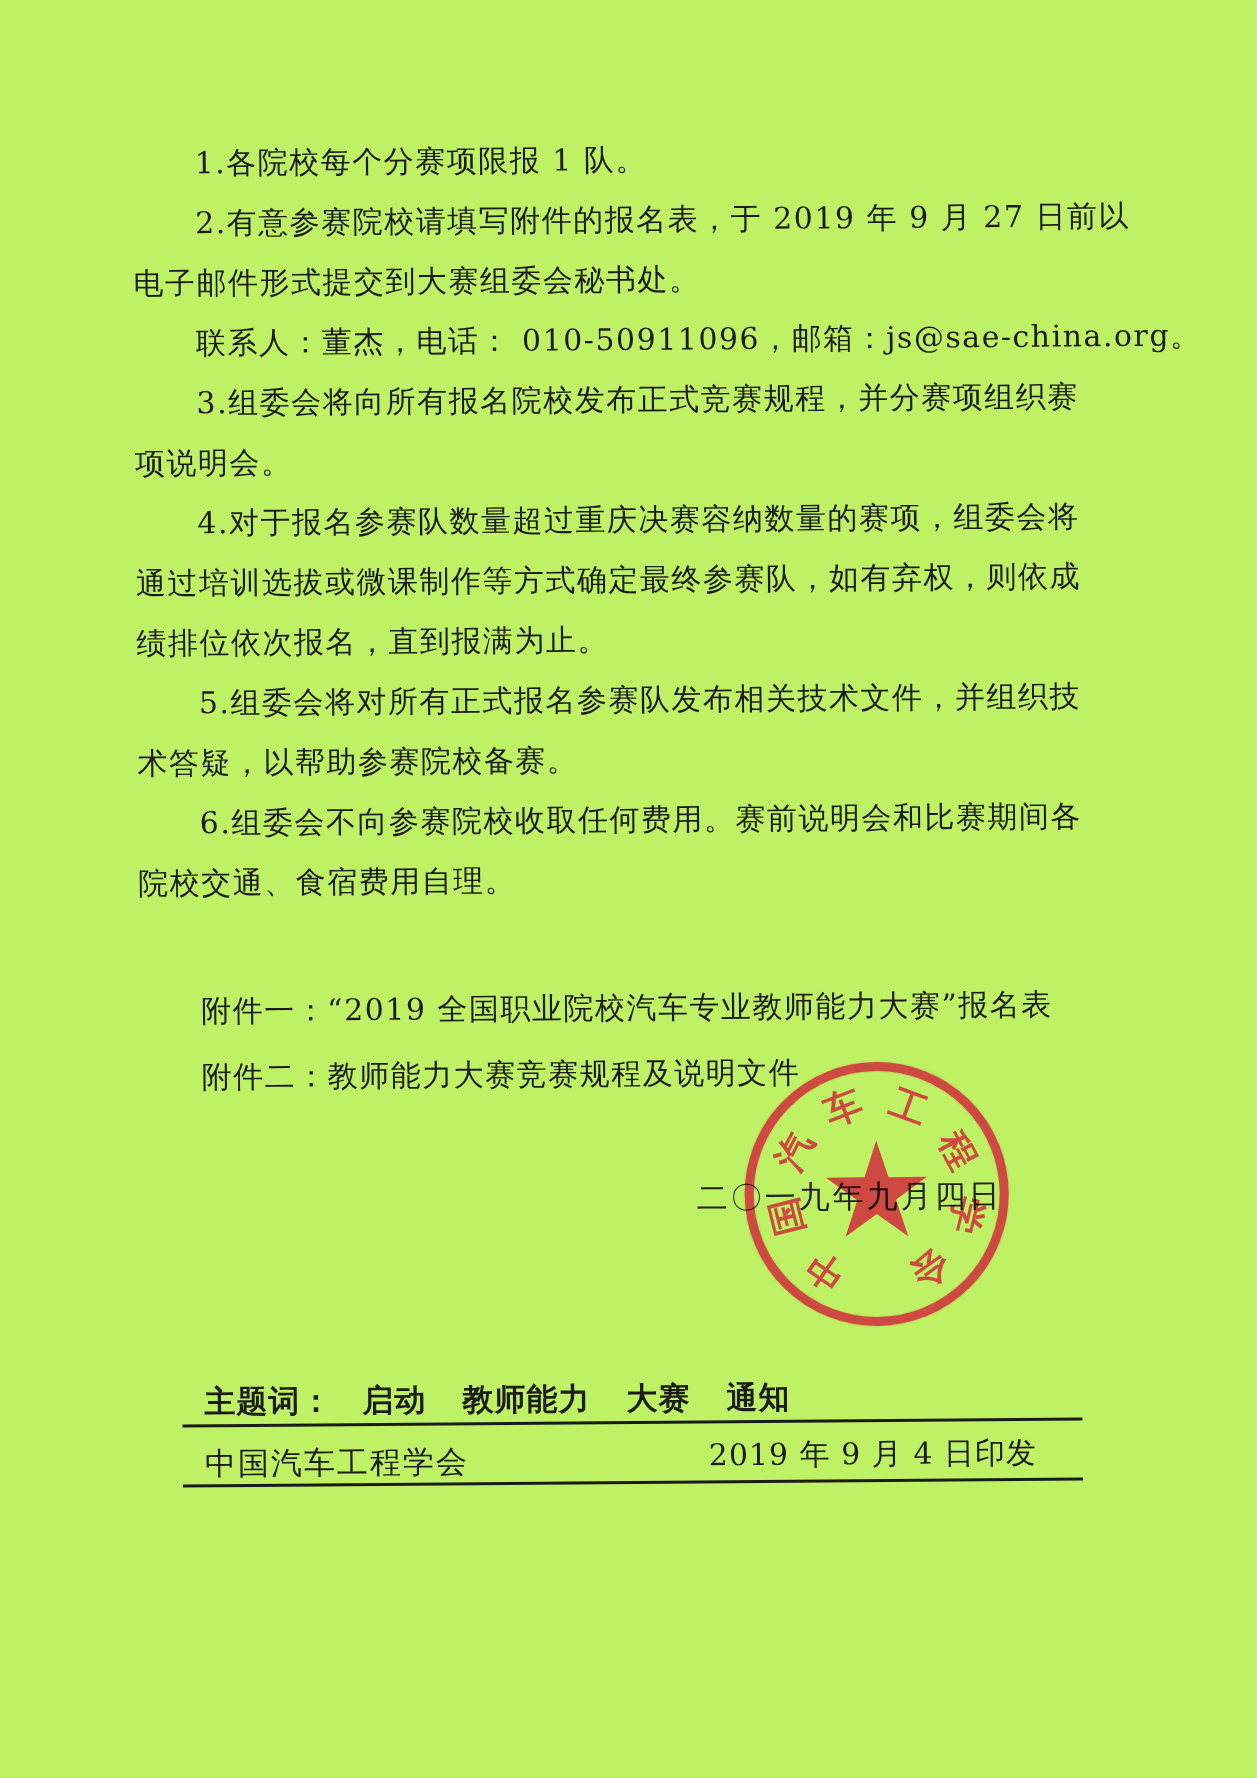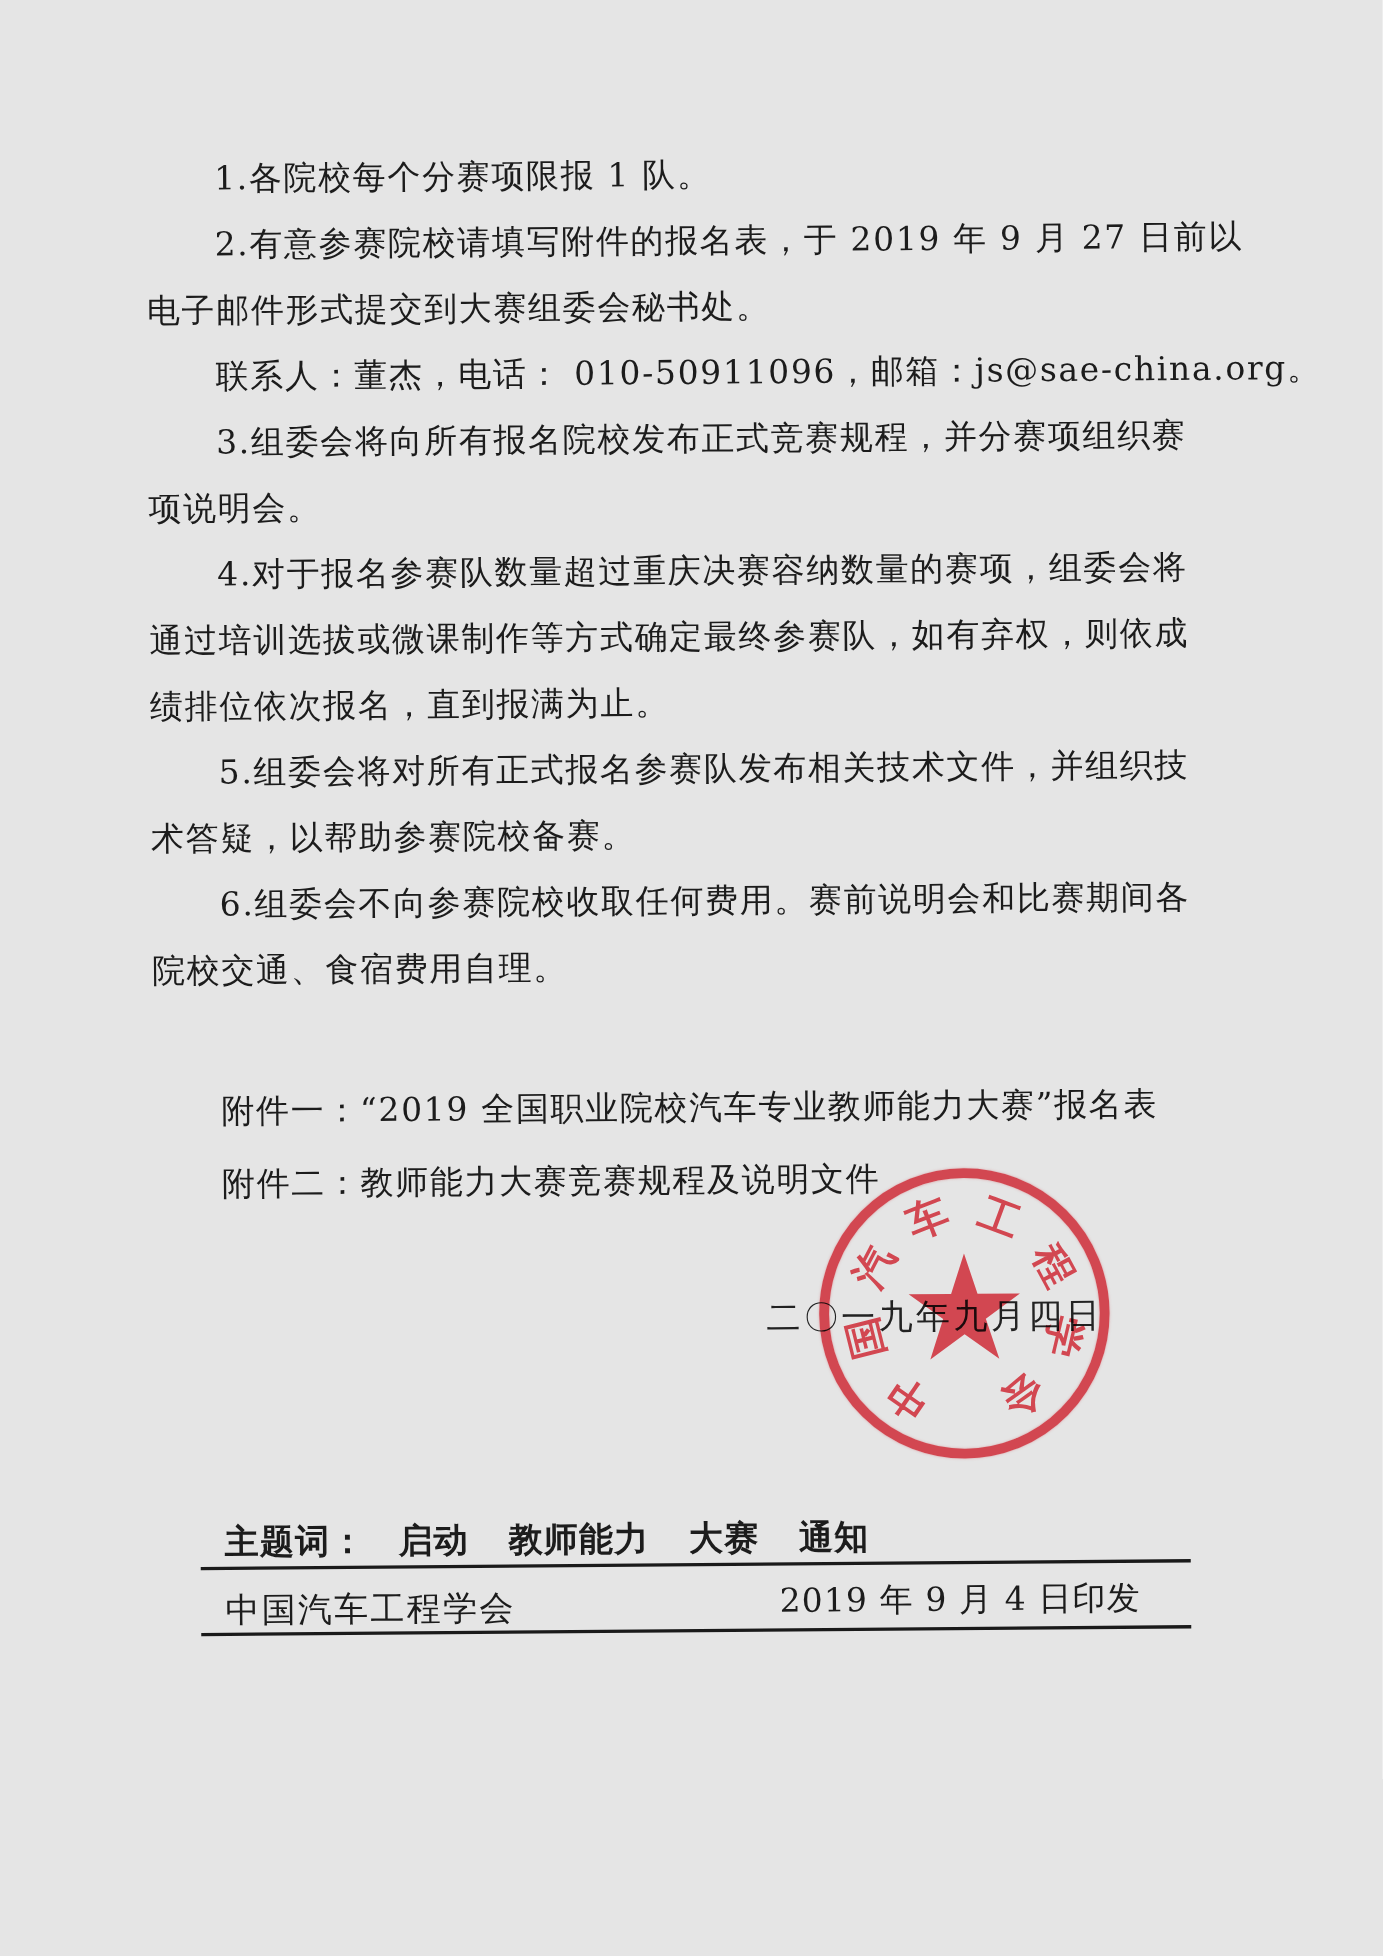--- a/index.html
+++ b/index.html
@@ -6,21 +6,21 @@
   body{
     width:1257px;height:1778px;
     background:#ffffff;
     font-family:"DejaVu Serif","Liberation Serif",serif;
     color:#1c1c1c;
     overflow:hidden;
     position:relative;
   }
   .page{
     position:absolute;inset:0;
-    background:#e5e5e5;
+    background:#bef264;
   }
   .skew{
     position:absolute;inset:0;
     transform:rotate(-0.45deg);
     transform-origin:620px 850px;
   }
   
   .doc-body{
     position:absolute;left:138px;top:130px;width:900px;
     font-size:30px;line-height:60px;letter-spacing:1.5px;

